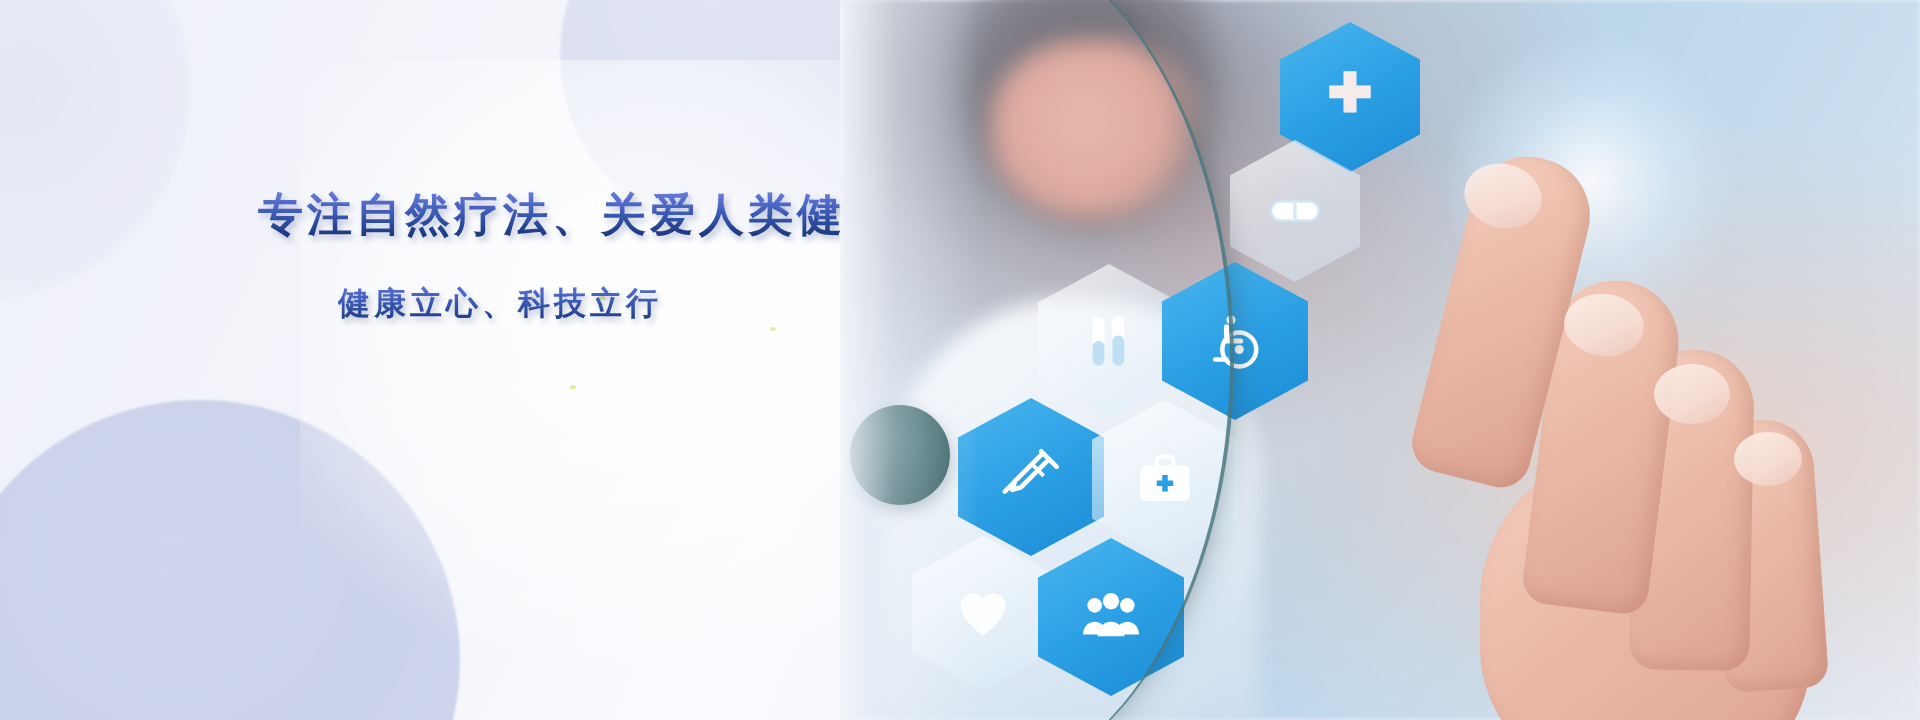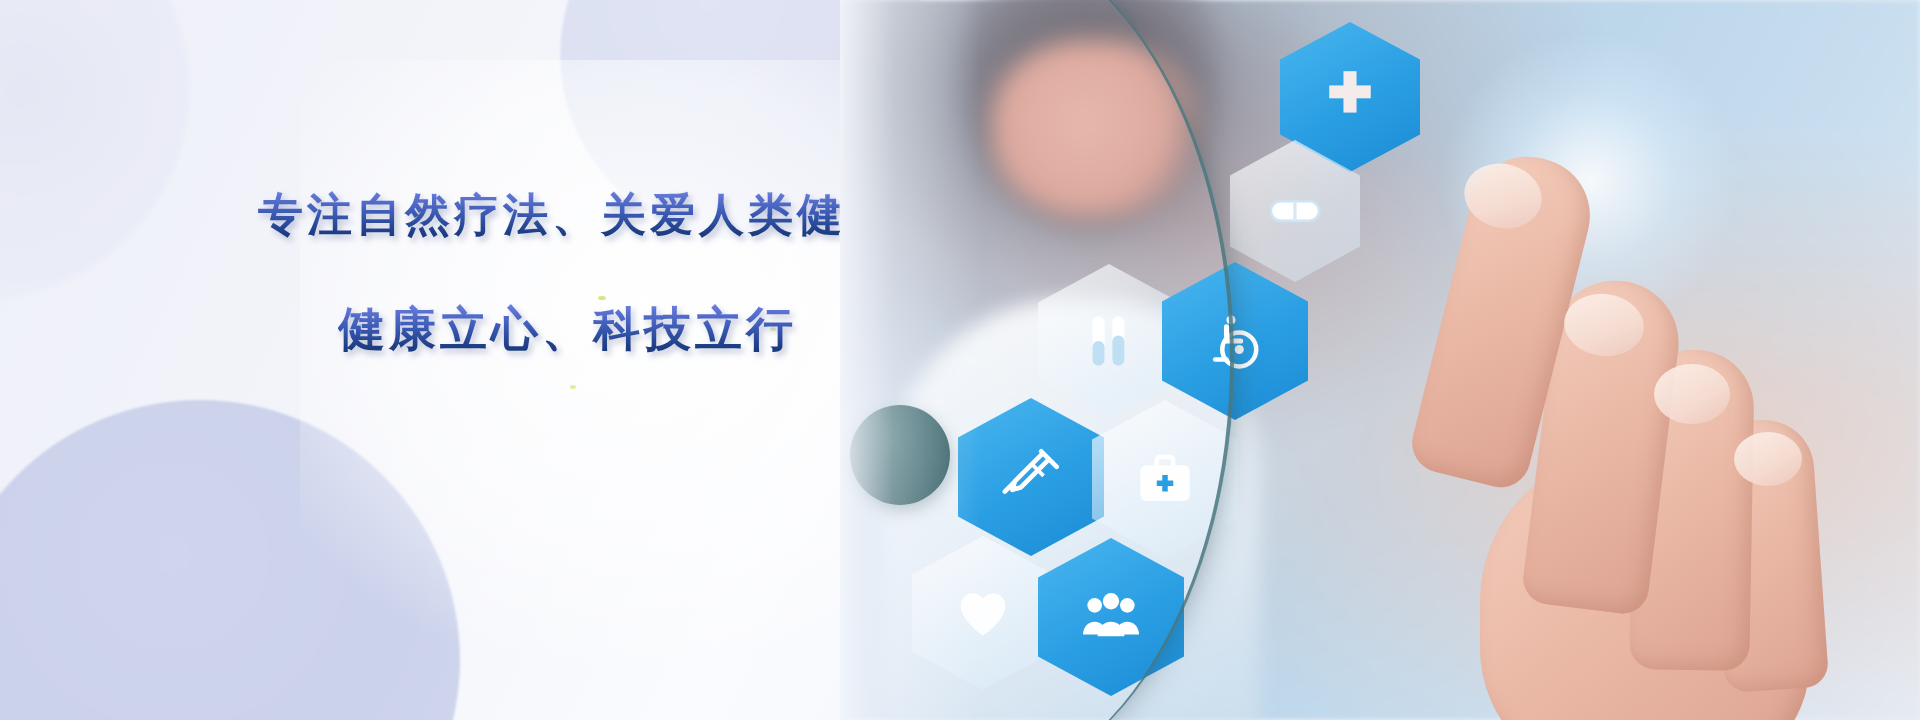--- a/index.html
+++ b/index.html
@@ -45,21 +45,21 @@
   .line{
     font-weight:bold;
     letter-spacing:4px;
     white-space:nowrap;
     background:linear-gradient(180deg,#7b8ce0 0%,#5e74d2 18%,#3d5cb8 45%,#1f3f88 78%,#16336f 100%);
     -webkit-background-clip:text;background-clip:text;
     color:transparent;-webkit-text-fill-color:transparent;
     filter:drop-shadow(3px 4px 3px rgba(120,130,170,.45));
   }
   #line1{font-size:45px;line-height:58px;}
-  #line2{font-size:47px;line-height:58px;margin-top:56px;margin-left:80px;}
+  #line2{font-size:32px;line-height:58px;margin-top:30px;margin-left:80px;}
 
   
   #photo{
     position:absolute;left:840px;top:0;width:1080px;height:720px;
     overflow:hidden;
   }
   #photo-bg{
     position:absolute;inset:0;
     background:
       radial-gradient(ellipse at 78% 62%, rgba(238,205,190,.80) 0%, rgba(235,200,185,.35) 26%, rgba(235,200,185,0) 52%),

